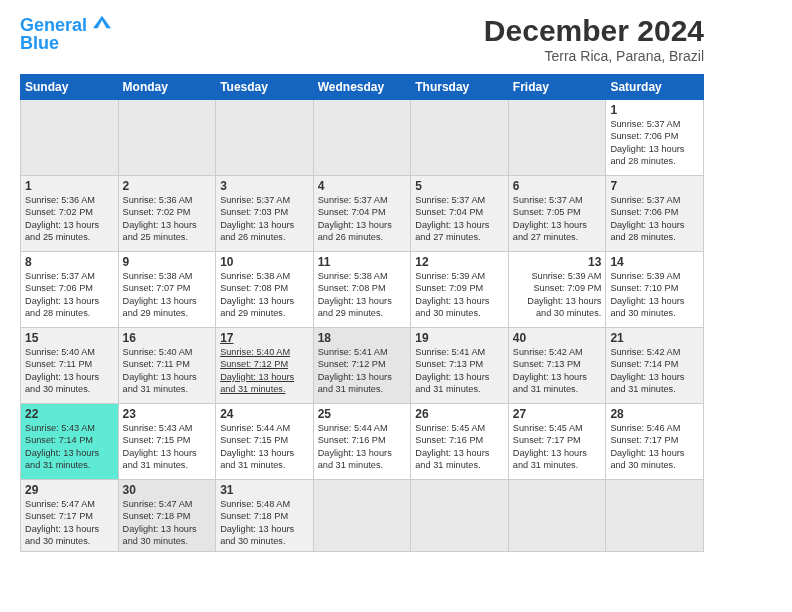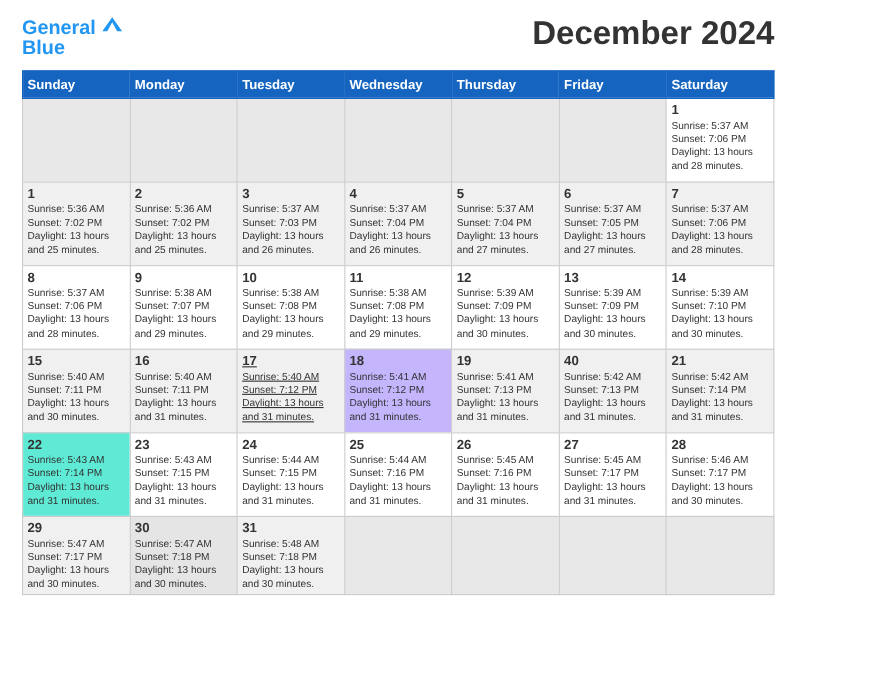--- a/index.html
+++ b/index.html
@@ -112,20 +112,21 @@
             </svg>
           </span>
         </div>
         <div style="display:flex;align-items:center;margin-top:-2px;">
           <span class="logo-text" style="color:#2196F3;">Blue</span>
         </div>
       </div>
     </div>
     <div class="title-block">
       <div class="month-title">December 2024</div>
+      <div class="subtitle">Terra Rica, Parana, Brazil</div>
     </div>
   </div>
 
   <table class="calendar">
     <thead>
       <tr>
         <th>Sunday</th>
         <th>Monday</th>
         <th>Tuesday</th>
         <th>Wednesday</th>
@@ -152,28 +153,28 @@
           <td style="background: rgb(240, 240, 240);"><span class="day-num">5</span><span style="font-size: 9.2px; line-height: 1.35;">Sunrise: 5:37 AM<br>Sunset: 7:04 PM<br>Daylight: 13 hours and 27 minutes.</span></td>
           <td style="background: rgb(240, 240, 240);"><span class="day-num">6</span><span style="font-size: 9.2px; line-height: 1.35;">Sunrise: 5:37 AM<br>Sunset: 7:05 PM<br>Daylight: 13 hours and 27 minutes.</span></td>
           <td style="background: rgb(240, 240, 240);"><span class="day-num">7</span><span style="font-size: 9.2px; line-height: 1.35;">Sunrise: 5:37 AM<br>Sunset: 7:06 PM<br>Daylight: 13 hours and 28 minutes.</span></td>
         </tr>
         <tr>
           <td style="background: rgb(255, 255, 255);"><span class="day-num">8</span><span style="font-size: 9.2px; line-height: 1.35;">Sunrise: 5:37 AM<br>Sunset: 7:06 PM<br>Daylight: 13 hours and 28 minutes.</span></td>
           <td style="background: rgb(255, 255, 255);"><span class="day-num">9</span><span style="font-size: 9.2px; line-height: 1.35;">Sunrise: 5:38 AM<br>Sunset: 7:07 PM<br>Daylight: 13 hours and 29 minutes.</span></td>
           <td style="background: rgb(255, 255, 255);"><span class="day-num">10</span><span style="font-size: 9.2px; line-height: 1.35;">Sunrise: 5:38 AM<br>Sunset: 7:08 PM<br>Daylight: 13 hours and 29 minutes.</span></td>
           <td style="background: rgb(255, 255, 255);"><span class="day-num">11</span><span style="font-size: 9.2px; line-height: 1.35;">Sunrise: 5:38 AM<br>Sunset: 7:08 PM<br>Daylight: 13 hours and 29 minutes.</span></td>
           <td style="background: rgb(255, 255, 255);"><span class="day-num">12</span><span style="font-size: 9.2px; line-height: 1.35;">Sunrise: 5:39 AM<br>Sunset: 7:09 PM<br>Daylight: 13 hours and 30 minutes.</span></td>
-          <td style="background: rgb(255, 255, 255);"><span class="day-num">13</span><span style="font-size: 9.2px; line-height: 1.35;">Sunrise: 5:39 AM<br>Sunset: 7:09 PM<br>Daylight: 13 hours and 30 minutes.</span></td>
+          <td style="background: rgb(255, 255, 255); text-align: right;"><span class="day-num">13</span><span style="font-size: 9.2px; line-height: 1.35;">Sunrise: 5:39 AM<br>Sunset: 7:09 PM<br>Daylight: 13 hours and 30 minutes.</span></td>
           <td style="background: rgb(255, 255, 255);"><span class="day-num">14</span><span style="font-size: 9.2px; line-height: 1.35;">Sunrise: 5:39 AM<br>Sunset: 7:10 PM<br>Daylight: 13 hours and 30 minutes.</span></td>
         </tr>
         <tr>
           <td style="background: rgb(240, 240, 240);"><span class="day-num">15</span><span style="font-size: 9.2px; line-height: 1.35;">Sunrise: 5:40 AM<br>Sunset: 7:11 PM<br>Daylight: 13 hours and 30 minutes.</span></td>
           <td style="background: rgb(240, 240, 240);"><span class="day-num">16</span><span style="font-size: 9.2px; line-height: 1.35;">Sunrise: 5:40 AM<br>Sunset: 7:11 PM<br>Daylight: 13 hours and 31 minutes.</span></td>
           <td style="background: rgb(240, 240, 240); text-decoration: underline;"><span class="day-num">17</span><span style="font-size: 9.2px; line-height: 1.35;">Sunrise: 5:40 AM<br>Sunset: 7:12 PM<br>Daylight: 13 hours and 31 minutes.</span></td>
-          <td style="background: #c4b5fd;"><span class="day-num">18</span><span style="font-size: 9.2px; line-height: 1.35;">Sunrise: 5:41 AM<br>Sunset: 7:12 PM<br>Daylight: 13 hours and 31 minutes.</span></td>
+          <td style="background: #e5e5e5;"><span class="day-num">18</span><span style="font-size: 9.2px; line-height: 1.35;">Sunrise: 5:41 AM<br>Sunset: 7:12 PM<br>Daylight: 13 hours and 31 minutes.</span></td>
           <td style="background: rgb(240, 240, 240);"><span class="day-num">19</span><span style="font-size: 9.2px; line-height: 1.35;">Sunrise: 5:41 AM<br>Sunset: 7:13 PM<br>Daylight: 13 hours and 31 minutes.</span></td>
           <td style="background: rgb(240, 240, 240);"><span class="day-num">40</span><span style="font-size: 9.2px; line-height: 1.35;">Sunrise: 5:42 AM<br>Sunset: 7:13 PM<br>Daylight: 13 hours and 31 minutes.</span></td>
           <td style="background: rgb(240, 240, 240);"><span class="day-num">21</span><span style="font-size: 9.2px; line-height: 1.35;">Sunrise: 5:42 AM<br>Sunset: 7:14 PM<br>Daylight: 13 hours and 31 minutes.</span></td>
         </tr>
         <tr>
           <td style="background: #5eead4;"><span class="day-num">22</span><span style="font-size: 9.2px; line-height: 1.35;">Sunrise: 5:43 AM<br>Sunset: 7:14 PM<br>Daylight: 13 hours and 31 minutes.</span></td>
           <td style="background: rgb(255, 255, 255);"><span class="day-num">23</span><span style="font-size: 9.2px; line-height: 1.35;">Sunrise: 5:43 AM<br>Sunset: 7:15 PM<br>Daylight: 13 hours and 31 minutes.</span></td>
           <td style="background: rgb(255, 255, 255);"><span class="day-num">24</span><span style="font-size: 9.2px; line-height: 1.35;">Sunrise: 5:44 AM<br>Sunset: 7:15 PM<br>Daylight: 13 hours and 31 minutes.</span></td>
           <td style="background: rgb(255, 255, 255);"><span class="day-num">25</span><span style="font-size: 9.2px; line-height: 1.35;">Sunrise: 5:44 AM<br>Sunset: 7:16 PM<br>Daylight: 13 hours and 31 minutes.</span></td>
           <td style="background: rgb(255, 255, 255);"><span class="day-num">26</span><span style="font-size: 9.2px; line-height: 1.35;">Sunrise: 5:45 AM<br>Sunset: 7:16 PM<br>Daylight: 13 hours and 31 minutes.</span></td>

